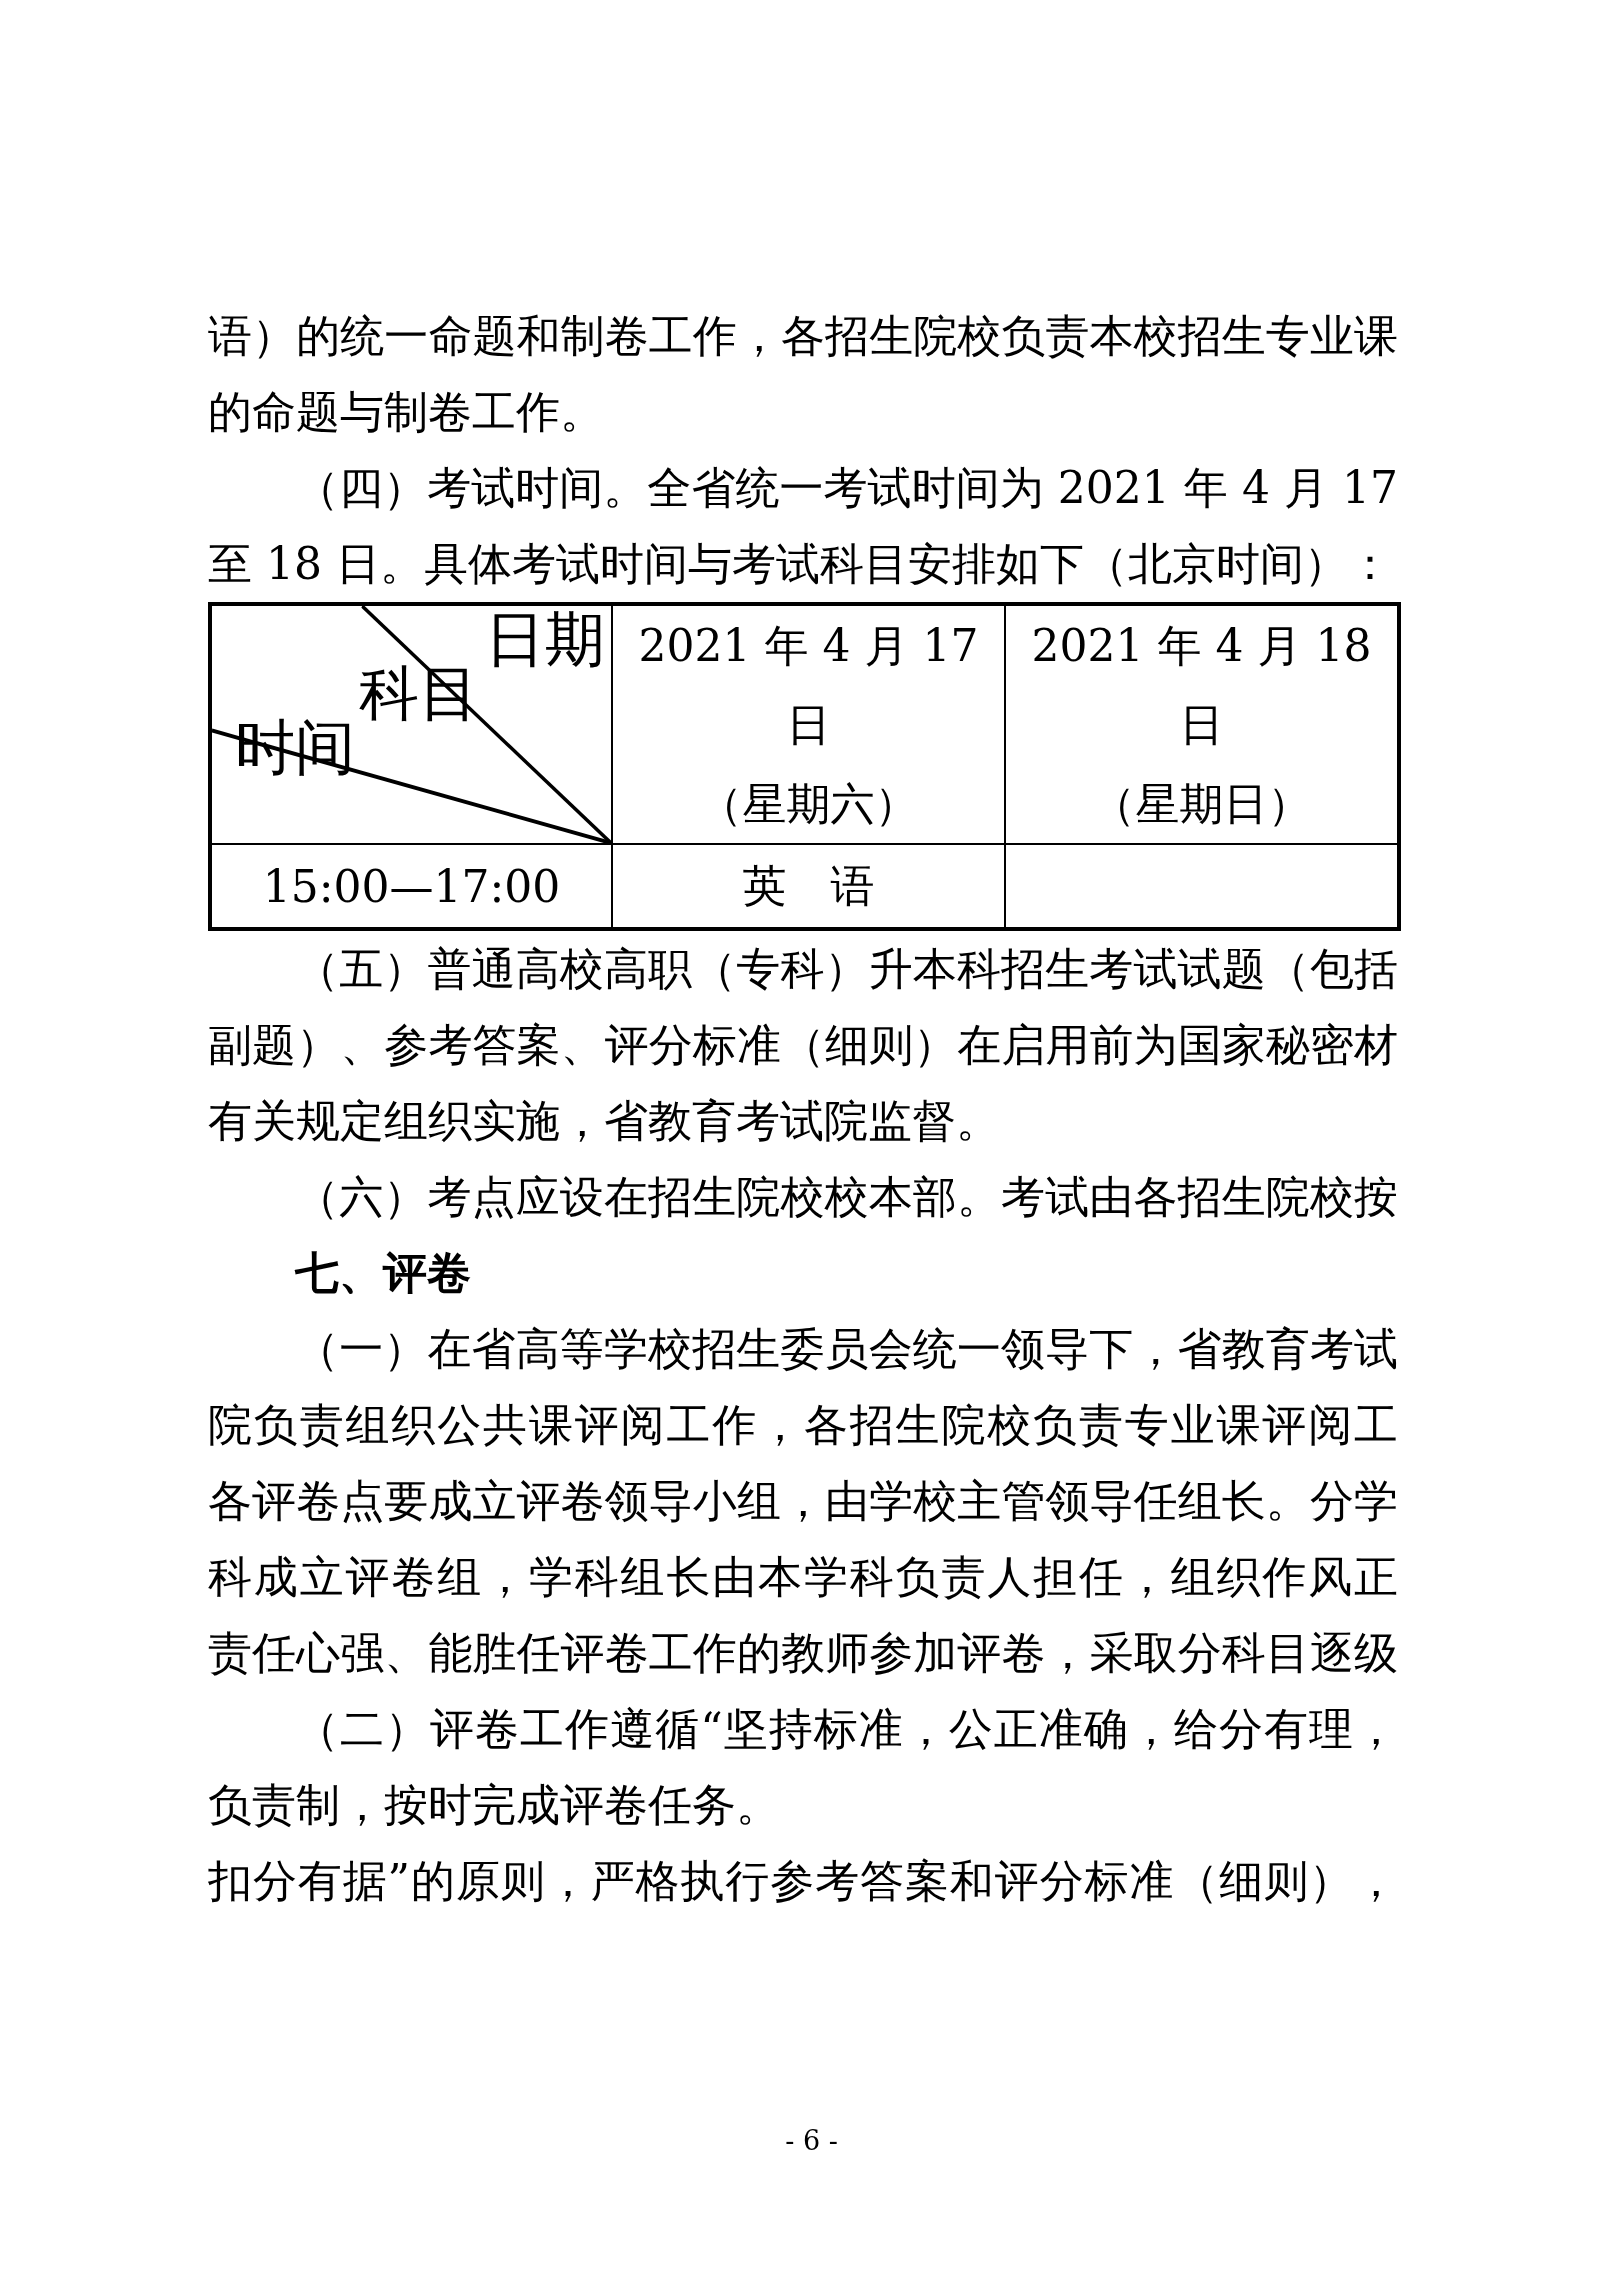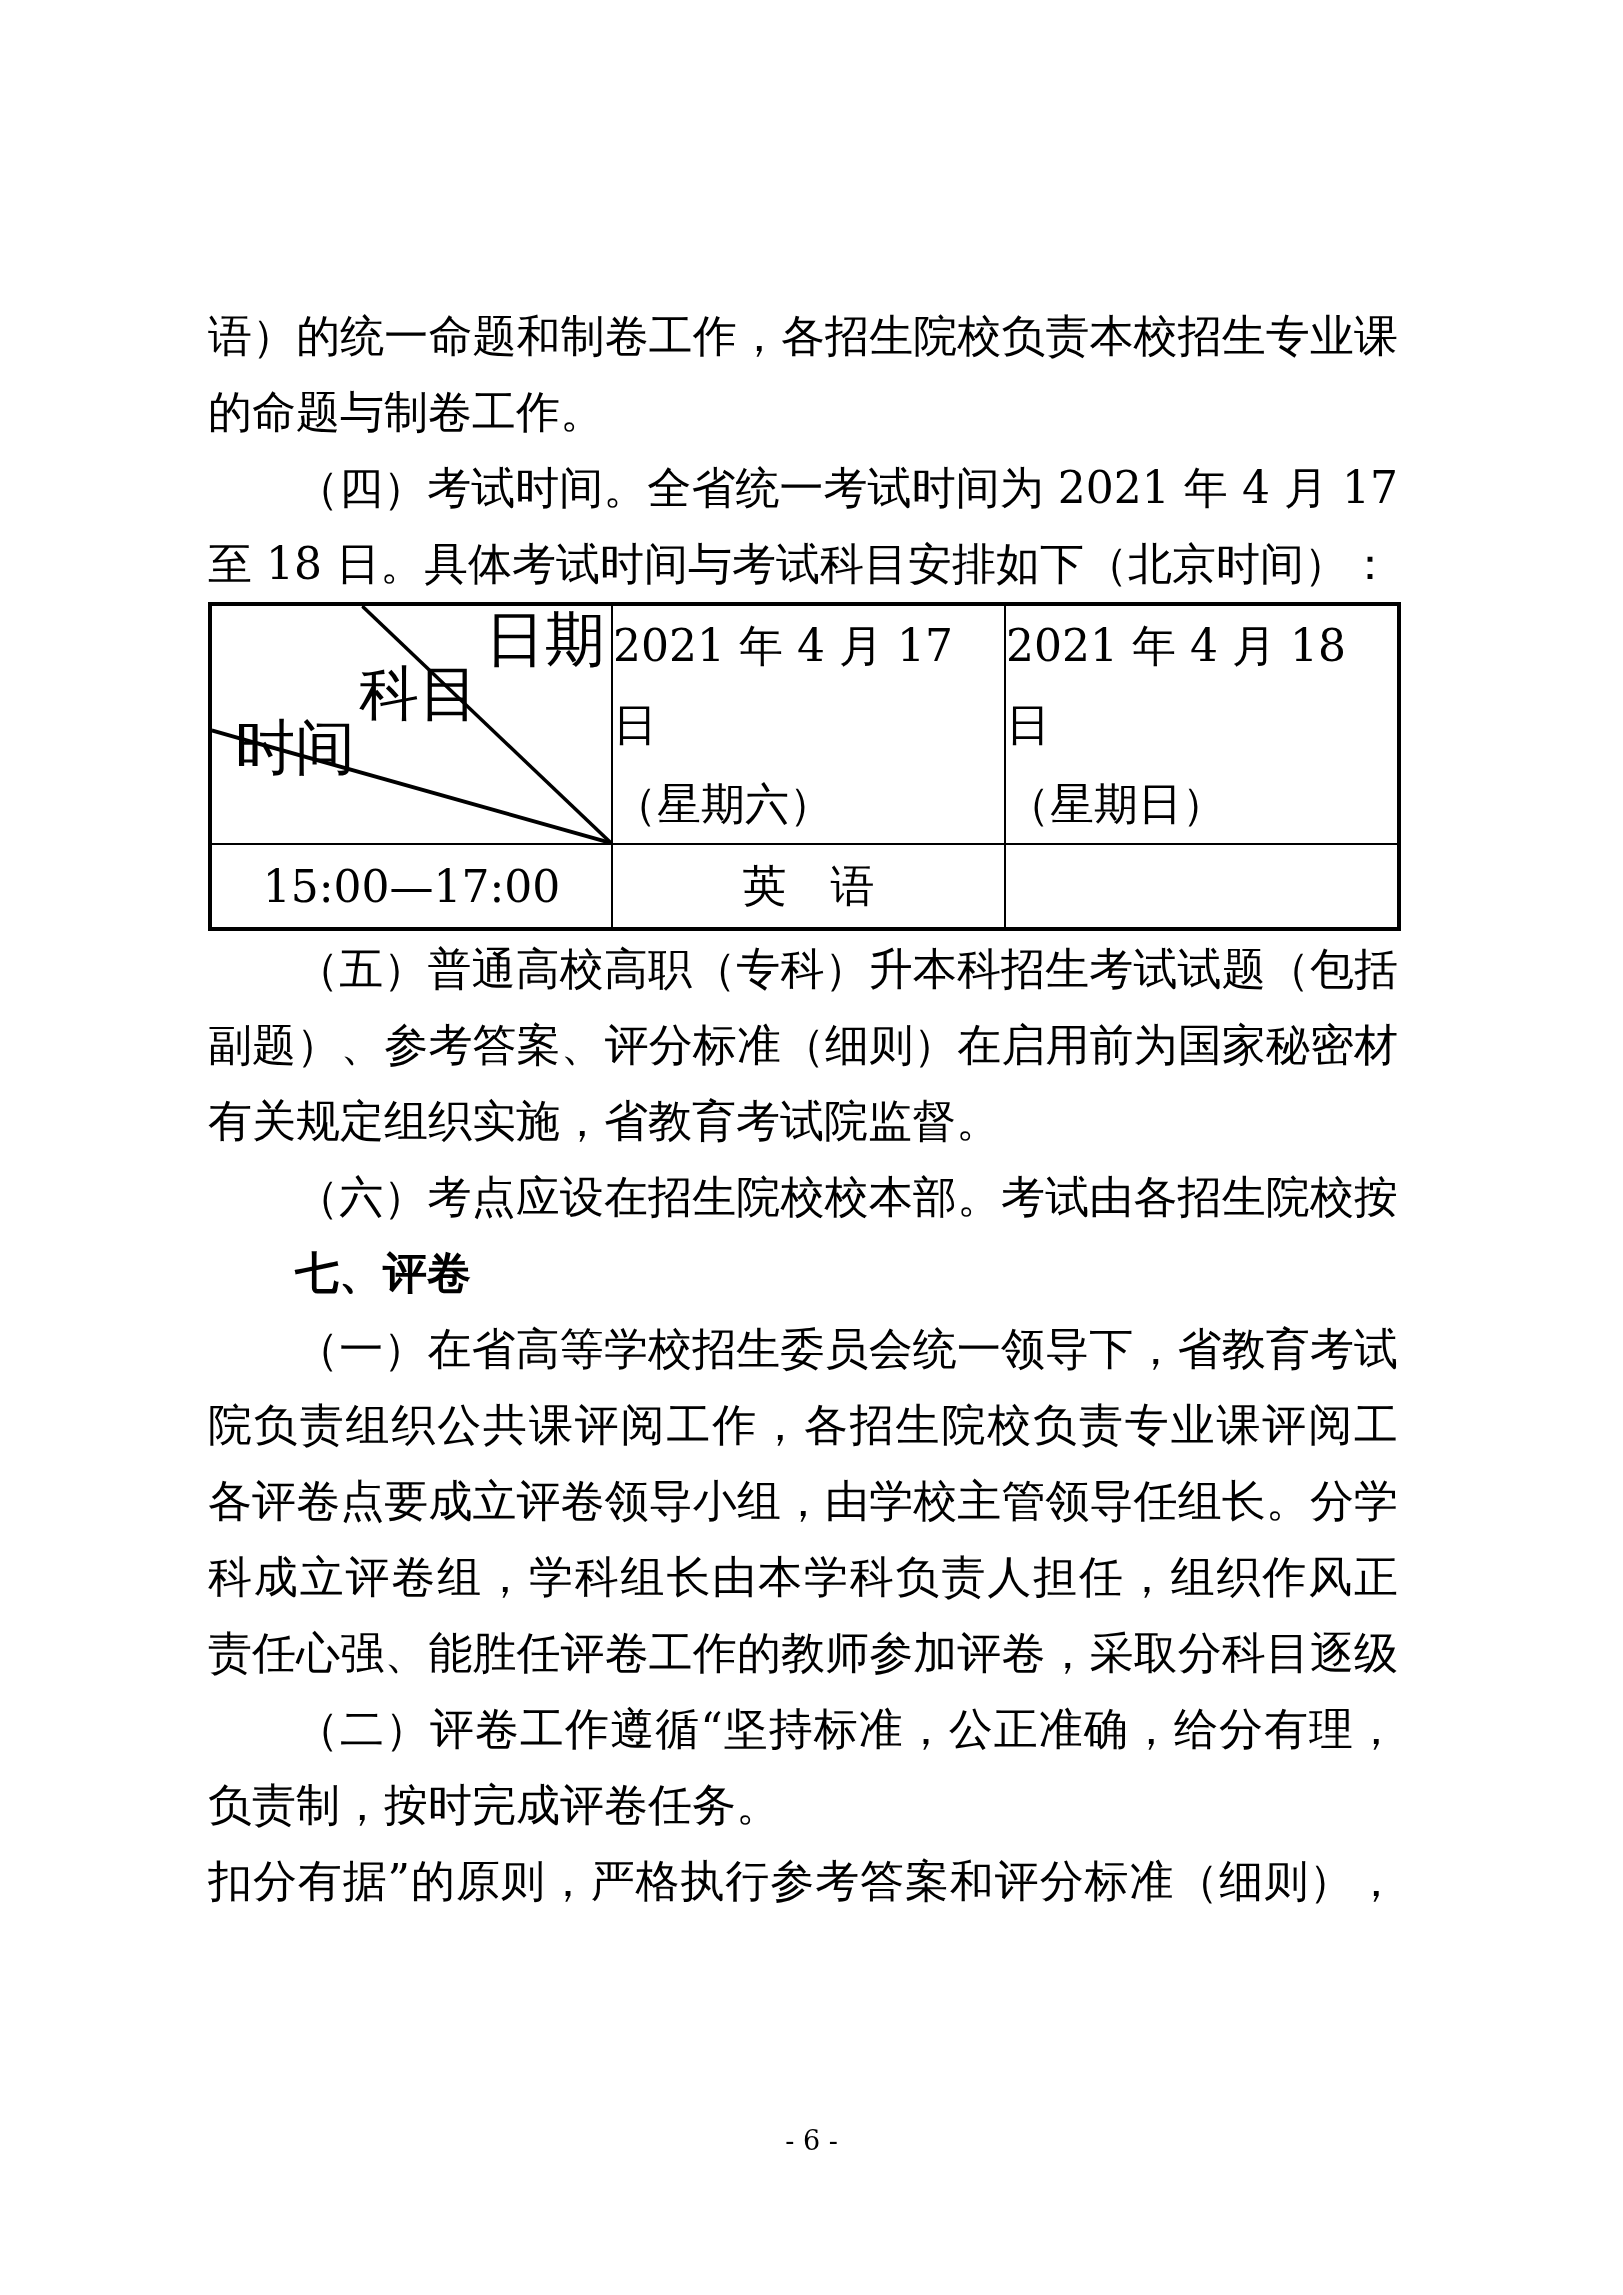--- a/index.html
+++ b/index.html
@@ -86,20 +86,21 @@
   td.corner-cell .corner-lbl {
     position: absolute;
     line-height: 44px;
     font-size: 60px;
   }
   .lbl-date    { left: 273px; top: 11px;  }
   .lbl-subject { left: 147px; top: 65px;  }
   .lbl-time    { left: 15px;  top: 119px; margin-left: 8px; }
   td.head-cell {
     height: 161px;
+    text-align: center;
     vertical-align: middle;
     line-height: 79px;
     padding-top: 2.7px;
   }
   td.row-cell {
     height: 82px;
     text-align: center;
     vertical-align: middle;
   }
   

